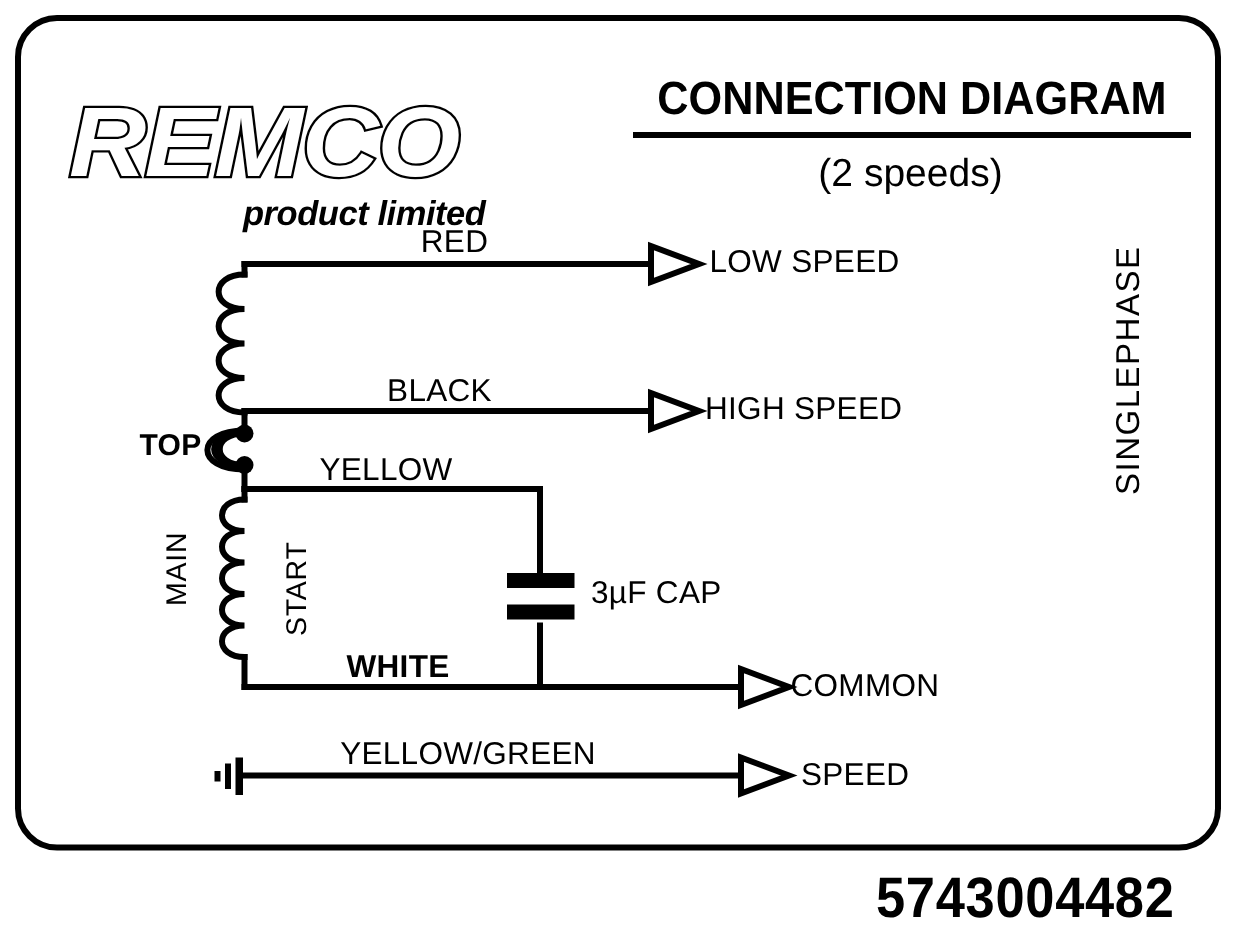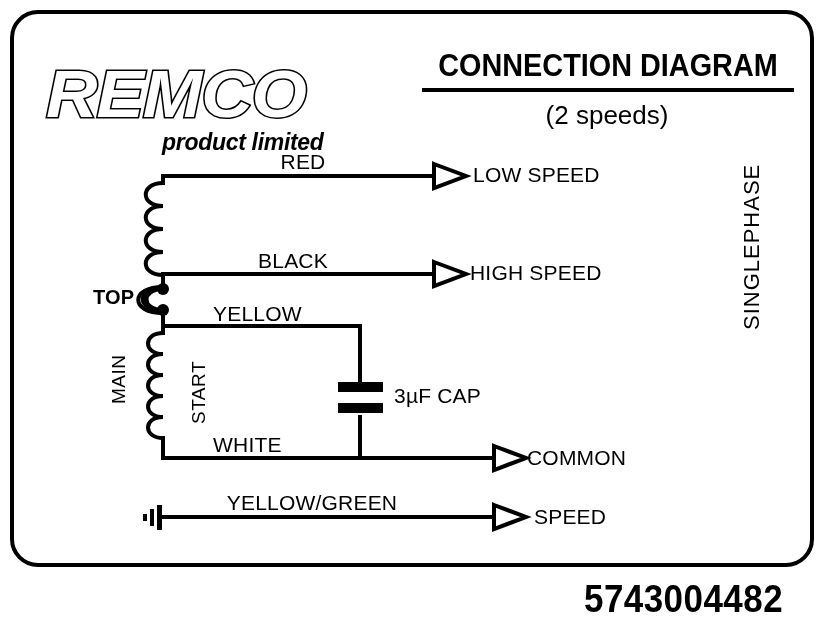--- a/index.html
+++ b/index.html
@@ -214,21 +214,21 @@
     <div class="logo-sub">product limited</div>
   </div>
 
   <div class="abs title-main">CONNECTION DIAGRAM</div>
   <div class="abs title-rule"></div>
   <div class="abs title-sub">(2 speeds)</div>
 
   <div class="abs wlabel mid" style="left:203px; top:150px; width:200px;">RED</div>
   <div class="abs wlabel mid" style="left:193px; top:249px; width:200px;">BLACK</div>
   <div class="abs wlabel" style="left:213px; top:302px;">YELLOW</div>
-  <div class="abs wlabel" style="left:213px; top:433px;">WHITE</div>
+  <div class="abs wlabel" style="left:231px; top:433px;font-weight:bold;">WHITE</div>
   <div class="abs wlabel mid" style="left:147px; top:491px; width:330px;">YELLOW/GREEN</div>
 
   <div class="abs wlabel" style="left:473px; top:163px;">LOW SPEED</div>
   <div class="abs wlabel" style="left:470px; top:261px;">HIGH SPEED</div>
   <div class="abs wlabel" style="left:527px; top:446px;text-align:right;">COMMON</div>
   <div class="abs wlabel" style="left:534px; top:505px;">SPEED</div>
 
   <div class="abs wlabel" style="left:93px; top:286px; font-size:20px;font-weight:bold;">TOP</div>
   <div class="abs vlabel" style="left:108px; top:404px;">MAIN</div>
   <div class="abs vlabel" style="left:188px; top:424px;">START</div>

